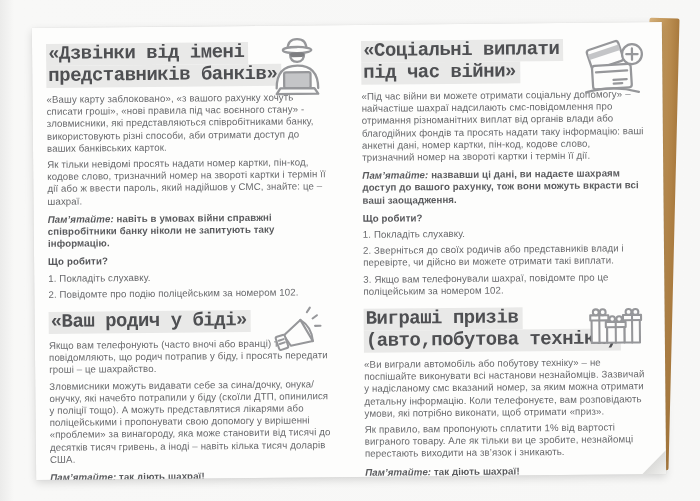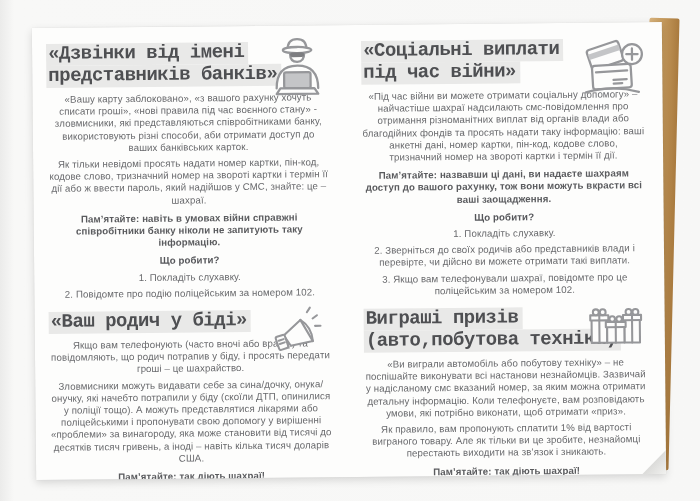--- a/index.html
+++ b/index.html
@@ -2,21 +2,20 @@
 <html><head>
 <meta charset="utf-8">
 <style>
   html,body{margin:0;padding:0;}
   .stage{
     position:relative;
     width:700px;height:501px;
     background:linear-gradient(90deg,#ebebea 0px,#f8f8f7 14px,#f7f7f6 100%);
     overflow:hidden;
     font-family:"Liberation Sans", sans-serif;
-    text-align:center;
   }
   .table-edge{
     position:absolute;
     left:644px;top:18px;width:30px;height:452px;
     background:linear-gradient(90deg,#d9b47e 0%,#c59a5d 45%,#a97a3e 100%);
     transform:rotate(1.4deg);
     border-radius:2px;
   }
   .paper{
     position:absolute;
@@ -55,21 +54,21 @@
     white-space:nowrap;
   }
   p{
     margin:3px 0 4px 0;
     font-size:9.7px;
     line-height:12.2px;
     color:#68696c;
     letter-spacing:0.1px;
   }
   p.remember{font-weight:700;color:#5a5b5e;margin-top:6px;}
-  .rl{}
+  .rl{font-style:italic;}
   p.what{font-weight:700;color:#55565a;margin-top:6px;margin-bottom:4px;}
   p.step{margin:4px 0;}
   .icon{
     position:absolute;
     top:-8px;right:-2px;
     stroke:#96979a;
     fill:none;
     stroke-width:2.4;
     stroke-linecap:round;
     stroke-linejoin:round;

